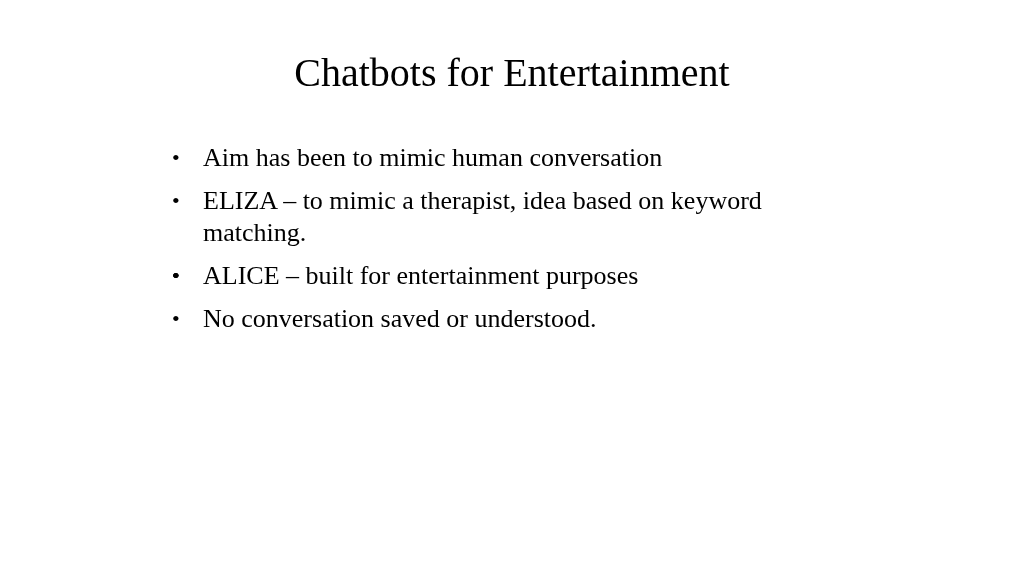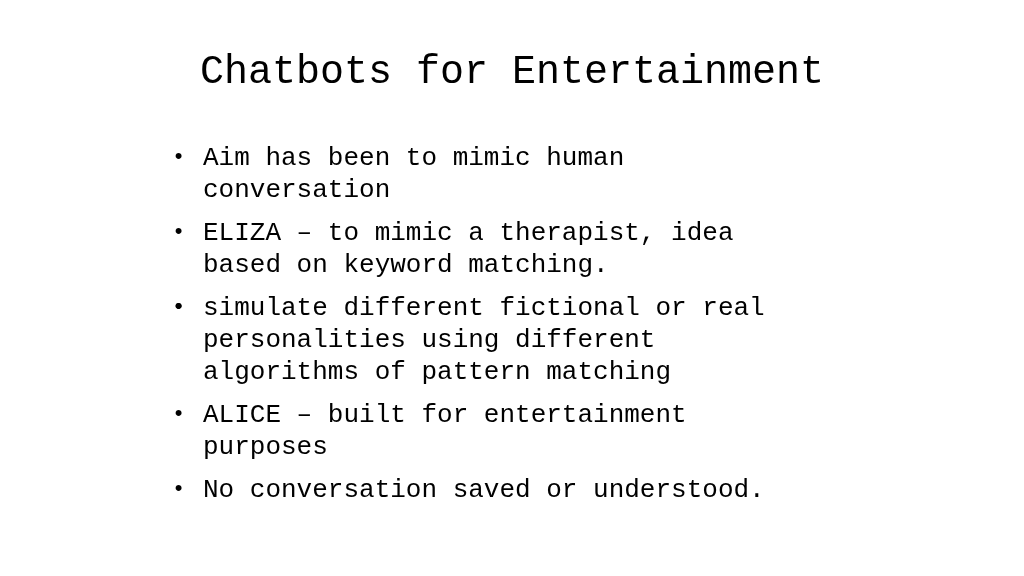--- a/index.html
+++ b/index.html
@@ -14,21 +14,20 @@
       overflow: hidden;
       font-family: "Liberation Serif", "DejaVu Serif", serif;
       color: #000000;
     }
     .slide {
       position: absolute;
       left: 0; top: 0;
       width: 1024px;
       height: 576px;
       background: #ffffff;
-      font-family: Liberation Mono, monospace;
     }
     .title {
       position: absolute;
       left: 0;
       top: 48px;
       width: 1024px;
       text-align: center;
       font-size: 40px;
       line-height: 50px;
       font-weight: normal;
@@ -71,21 +70,20 @@
     </li>
     <li class="bullet-item">
       <span class="bullet-marker">•</span>
       <span>ELIZA – to mimic a therapist, idea based on keyword matching.</span>
     </li>
     <li class="bullet-item">
       <span class="bullet-marker">•</span>
     </li>
     <li class="bullet-item">
       <span class="bullet-marker">•</span>
-      <span>simulate different fictional or real personalities using different algorithms of pattern matching</span>
     </li>
     <li class="bullet-item">
       <span class="bullet-marker">•</span>
       <span>ALICE – built for entertainment purposes</span>
     </li>
     <li class="bullet-item">
       <span class="bullet-marker">•</span>
       <span>No conversation saved or understood.</span>
     </li>
   </ul>

